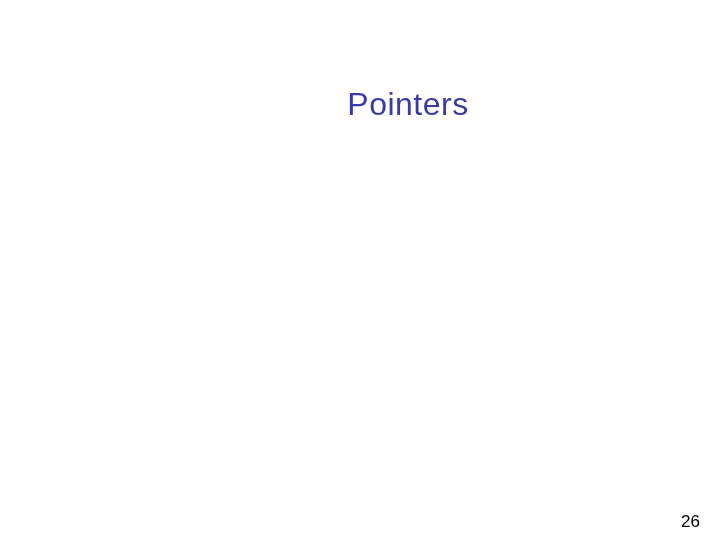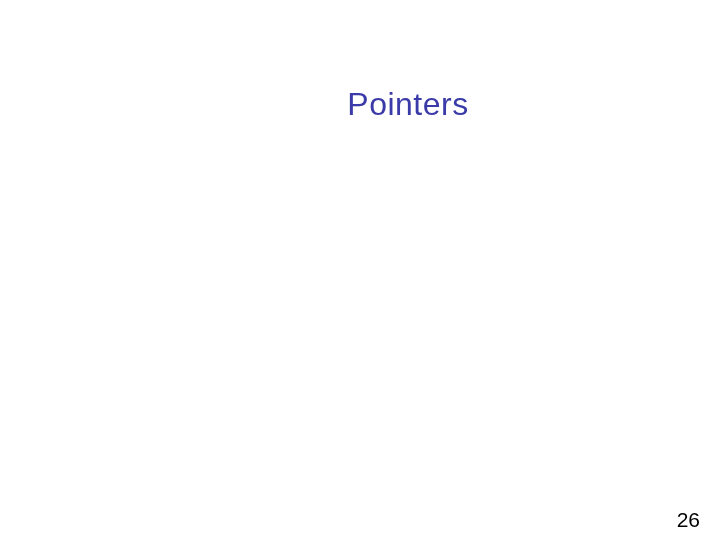--- a/index.html
+++ b/index.html
@@ -27,21 +27,21 @@
       font-size: 24px;
       line-height: 1.25;
       color: #000000;
       margin-bottom: 44px;
       font-weight: normal;
     }
     .page-num {
       position: absolute;
       bottom: 40px;
       right: 52px;
-      font-size: 21px;
+      font-size: 17px;
       color: #000000;
     }
   </style>
 </head>
 <body>
 
 <div class="slide">
   <h1 class="title">Pointers</h1>
 
 

